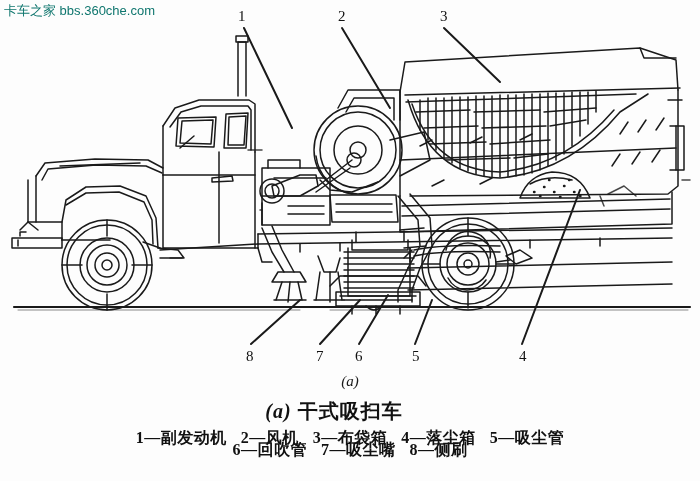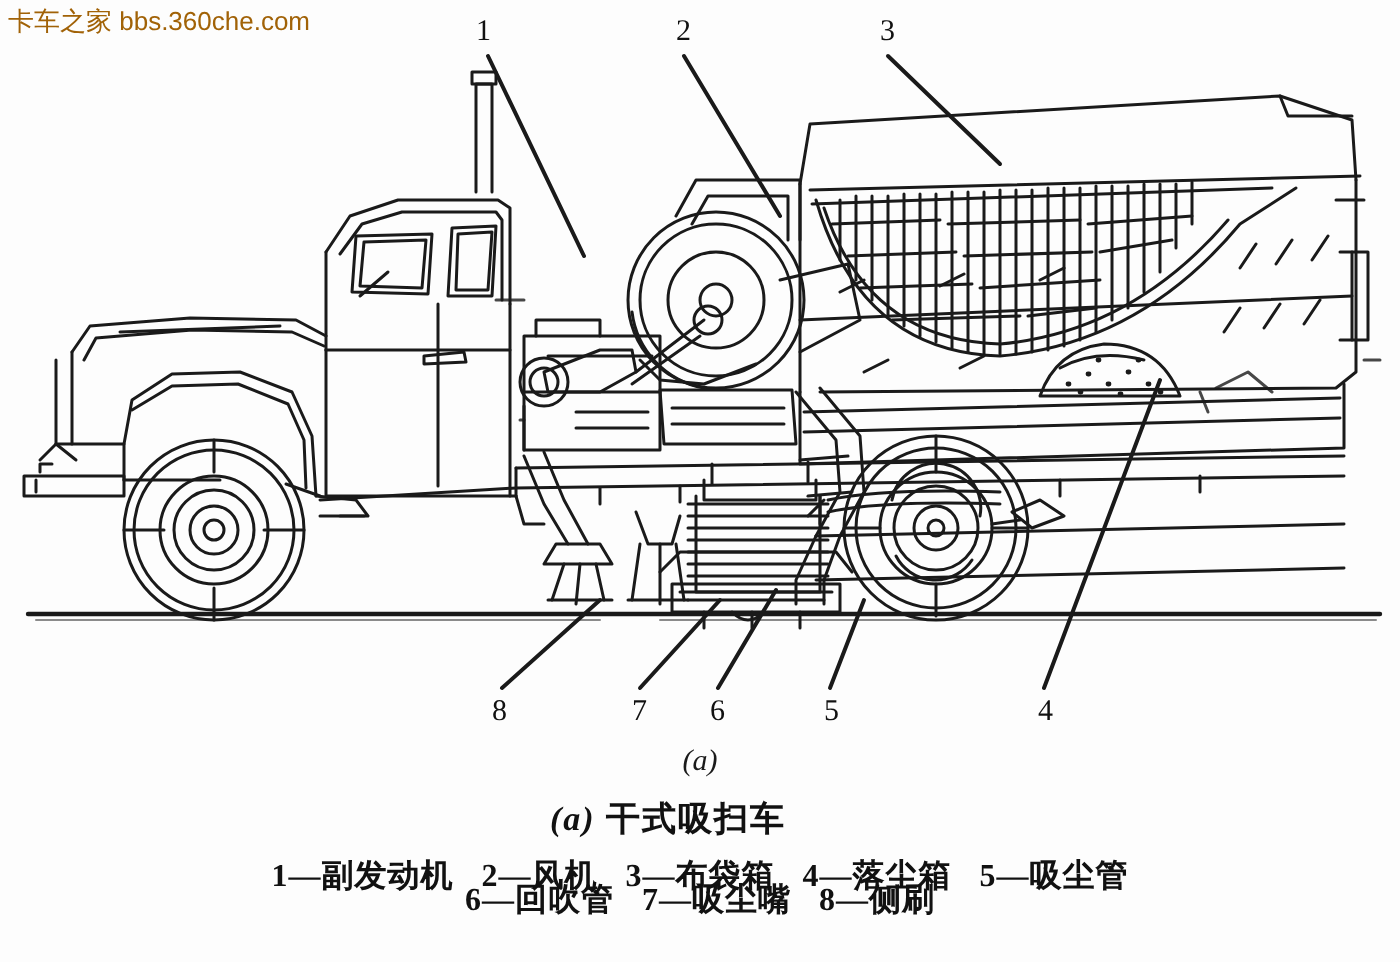--- a/index.html
+++ b/index.html
@@ -9,21 +9,21 @@
     font-family:"Liberation Serif", serif;
     color:#1a1a1a;
     overflow:hidden;
     position:relative;
   }
   #figure{position:absolute;left:0;top:0;width:700px;height:481px;}
   .watermark{
     position:absolute;left:4px;top:3px;
     font-family:"Liberation Sans", sans-serif;
     font-size:13px;line-height:16px;
-    color:#a16207;
+    color:#0f766e;
     letter-spacing:0px;
     white-space:nowrap;
     z-index:20;
   }
   .callout{
     position:absolute;
     font-family:"Liberation Serif", serif;
     font-size:15px;
     color:#111;
     z-index:15;
@@ -36,21 +36,21 @@
     font-family:"Liberation Serif", serif;
     font-style:italic;
     font-size:15px;
     color:#1a1a1a;
   }
   .cap-title{
     position:absolute;
     width:668px;
     text-align:center;
     font-family:"Liberation Serif", serif;
-    font-size:17px;
+    font-size:20px;
     font-weight:700;
     color:#111;
     letter-spacing:1px;
   }
   .cap-title .ital{font-style:italic;font-weight:700;}
   .legend-line{
     position:absolute;
     width:700px;
     text-align:center;
     font-family:"Liberation Serif", serif;

